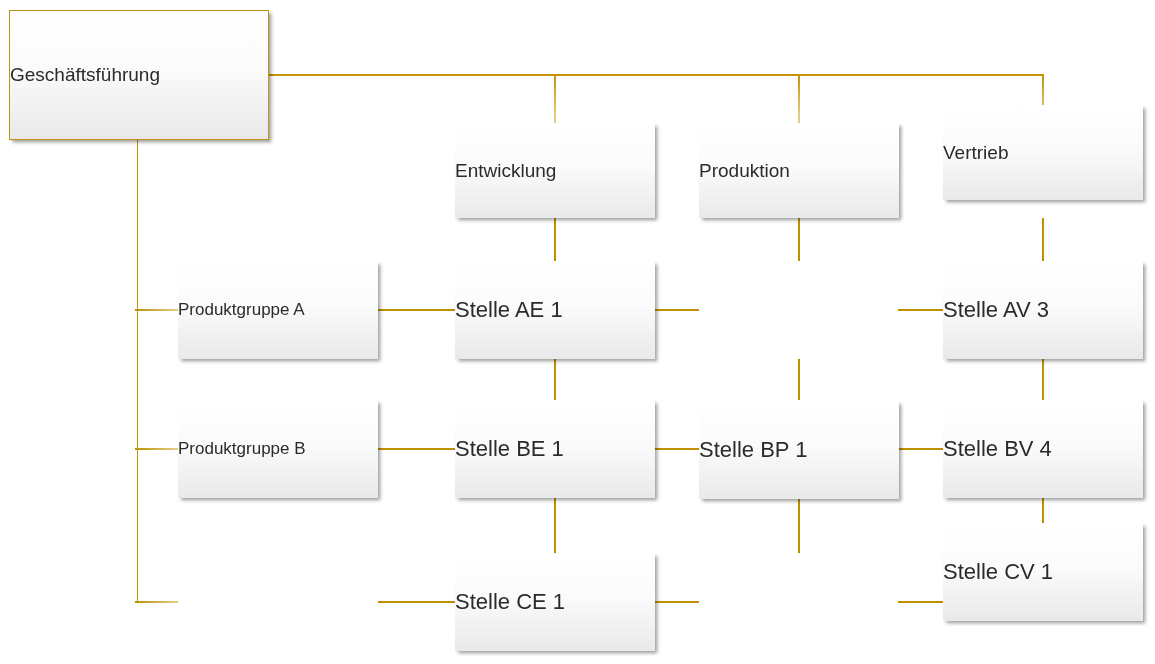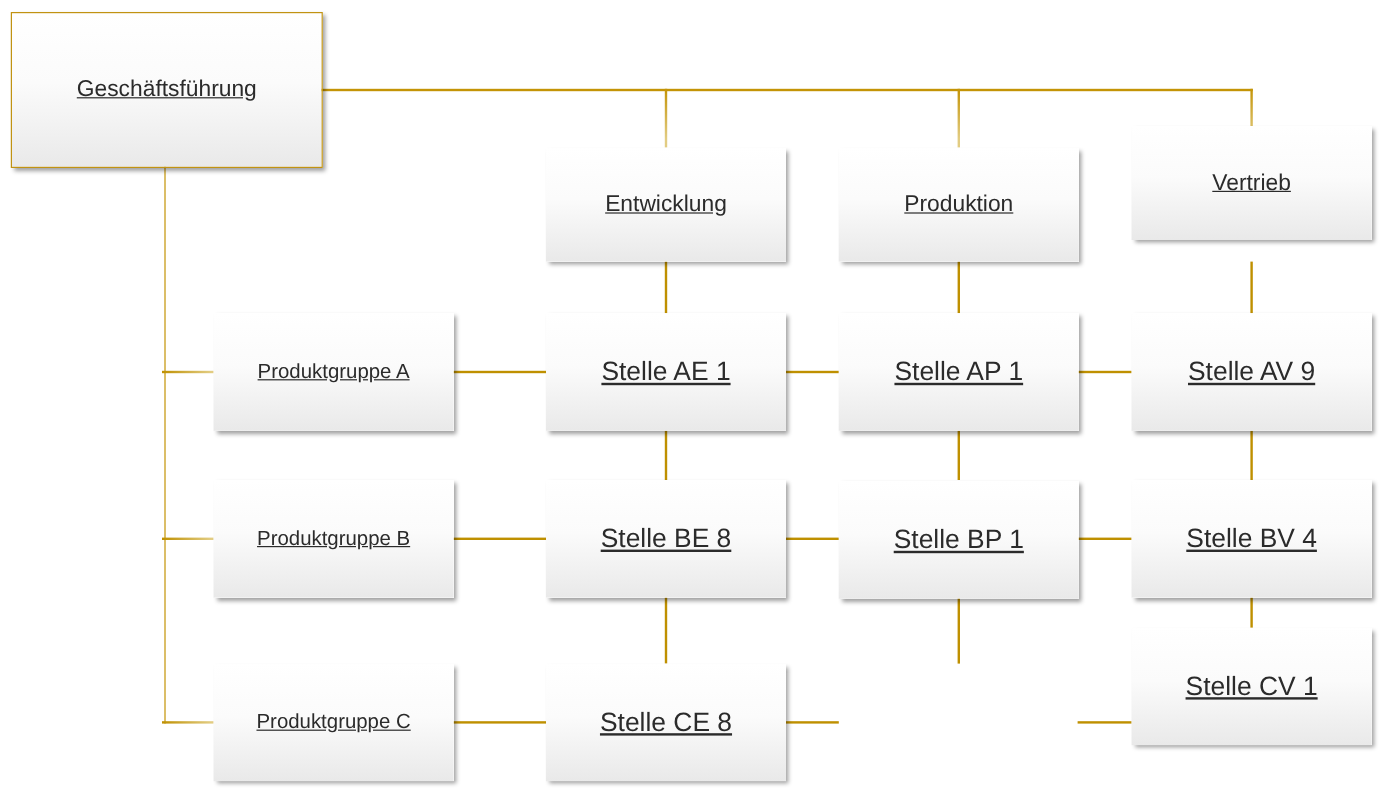--- a/index.html
+++ b/index.html
@@ -25,26 +25,24 @@
   .conn-h { height: 2px; background: #BF9000; }
   .conn-v { width: 2px; background: #BF9000; }
   .drop-v { width: 2px; background: linear-gradient(to bottom, #C49406 0%, #E2CC82 85%); }
   .branch-h { height: 2px; background: linear-gradient(to right, #BF9000 0%, #E2CC82 95%); }
   
   .node {
     position: absolute;
     z-index: 2;
     display: flex;
     align-items: center;
-    justify-content: center;
     text-align: center;
     background: linear-gradient(to bottom, #ffffff 0%, #fbfbfb 45%, #e9e9e9 100%);
     box-shadow: 2.5px 2.5px 3.5px rgba(0,0,0,0.38);
     color: #2b2b2b;
-    text-decoration: underline;
   }
   .node-root {
     border: 1.5px solid #C19312;
     font-size: 19px;
   }
   .node-col { font-size: 19px; }
   .node-cell { font-size: 22px; }
   .node-row { font-size: 17px; }
 </style>
 </head>
@@ -100,44 +98,38 @@
   <div class="node node-col" style="left:943px; top:105px; width:200px; height:95px;">
     <span>Vertrieb</span>
   </div>
 
   <div class="node node-row" style="left:178px; top:400px; width:200px; height:98px;">
     <span>Produktgruppe B</span>
   </div>
   <div class="node node-row" style="left:178px; top:261px; width:200px; height:98px;">
     <span>Produktgruppe A</span>
   </div>
-  <div class="node node-row" style="left:178px; top:553px; width:200px; height:98px;">
-    <span>Produktgruppe C</span>
-  </div>
 
   <div class="node node-cell" style="left:455px; top:261px; width:200px; height:98px;">
     <span>Stelle AE 1</span>
   </div>
-  <div class="node node-cell" style="left:699px; top:261px; width:200px; height:98px;">
-    <span>Stelle AP 1</span>
-  </div>
   <div class="node node-cell" style="left:943px; top:261px; width:200px; height:98px;">
-    <span>Stelle AV 9</span>
+    <span>Stelle AV 3</span>
   </div>
 
   <div class="node node-cell" style="left:455px; top:400px; width:200px; height:98px;">
-    <span>Stelle BE 8</span>
+    <span>Stelle BE 1</span>
   </div>
   <div class="node node-cell" style="left:699px; top:401px; width:200px; height:98px;">
     <span>Stelle BP 1</span>
   </div>
   <div class="node node-cell" style="left:943px; top:400px; width:200px; height:98px;">
     <span>Stelle BV 4</span>
   </div>
 
   <div class="node node-cell" style="left:455px; top:553px; width:200px; height:98px;">
-    <span>Stelle CE 8</span>
+    <span>Stelle CE 1</span>
   </div>
   <div class="node node-cell" style="left:943px; top:523px; width:200px; height:98px;">
     <span>Stelle CV 1</span>
   </div>
 
 </div>
 
 </body></html>

